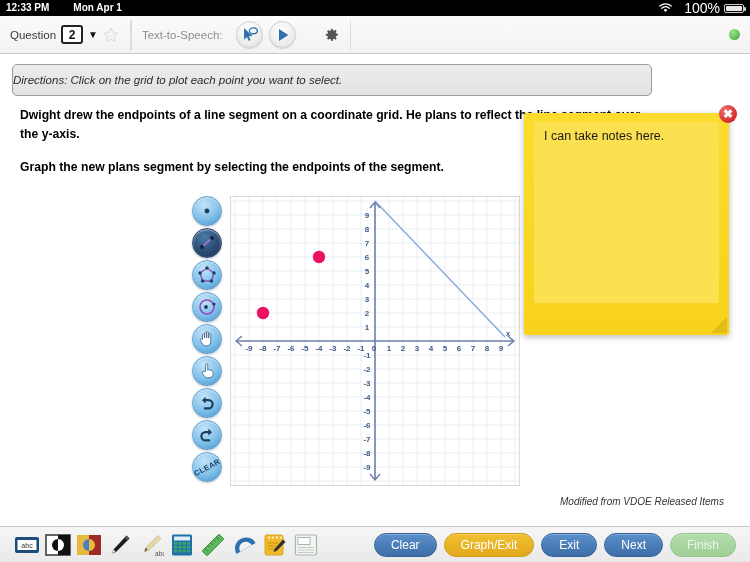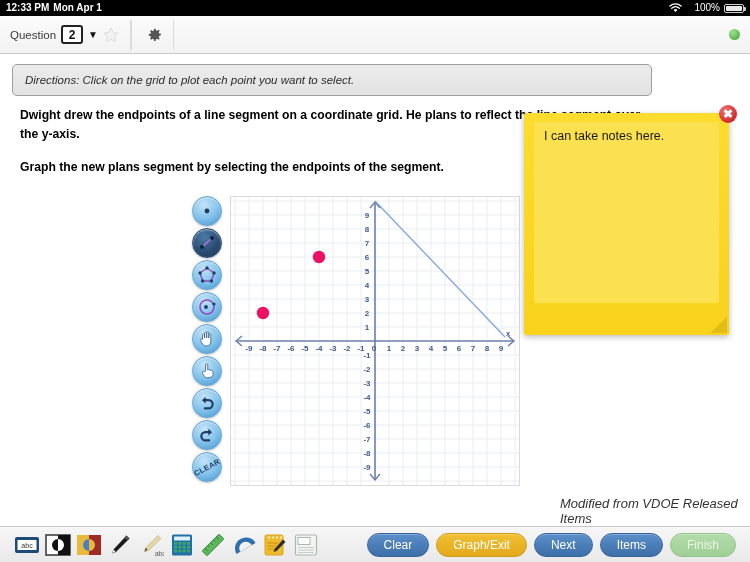--- a/index.html
+++ b/index.html
@@ -12,23 +12,23 @@
   #app { position: relative; width: 740px; height: 562px; }
 
   
   .statusbar {
     position: absolute; left: 0; top: 0; width: 750px; height: 16px;
     background: #000; color: #fff;
     font-size: 10px; line-height: 16px;
     display: flex; align-items: center;
   }
   .sb-time { margin-left: 6px; font-weight: 600; }
-  .sb-date { margin-left: 4px; font-weight: 600; }
+  .sb-date { margin-left: 24px; font-weight: 600; }
   .sb-right { margin-left: auto; margin-right: 6px; display: flex; align-items: center; gap: 4px; }
-  .sb-pct { font-size: 10px; margin-left: 8px; }
+  .sb-pct { font-size: 14px; margin-left: 8px; }
   .batt {
     width: 20px; height: 9px; border: 1px solid #cfcfcf; border-radius: 2px;
     position: relative;
   }
   .batt::after {
     content: ""; position: absolute; right: -3px; top: 2.5px;
     width: 2px; height: 4px; background: #cfcfcf; border-radius: 0 1px 1px 0;
   }
   .batt i { display:block; position:absolute; left:1px; top:1px; bottom:1px; right:1px; background:#e8e8e8; border-radius:1px; }
 
@@ -65,21 +65,21 @@
     width: 11px; height: 11px; border-radius: 50%;
     background: radial-gradient(circle at 35% 30%, #9ee08e, #5ab84e 70%, #3f9a36);
   }
   .tb-spacer { flex: 1; }
 
   
   .directions {
     position: absolute; left: 12px; top: 64px; width: 640px; height: 32px;
     background: linear-gradient(#ececec, #e2e2e2);
     border: 1px solid #9e9e9e; border-radius: 5px;
-    display: flex; align-items: center; padding-left: 12px;
+    display: flex; align-items: center; 
     font-size: 11.5px; font-style: italic; color: #2b2b2b;
   }
 
   
   .stem {
     position: absolute; left: 20px; top: 106px; width: 630px;
     font-size: 12.2px; font-weight: bold; color: #000; line-height: 1.55;
   }
   .stem p + p { margin-top: 14px; }
 
@@ -135,21 +135,21 @@
 
   .grid-panel {
     position: absolute; left: 38px; top: 0;
     width: 290px; height: 290px;
     background: #fff; border: 1px solid #dadada;
   }
   .grid-panel svg { display: block; }
 
   .attrib {
     position: absolute; left: 560px; top: 496px;
-    font-size: 13px; font-style: italic; color: #333;
+    font-size: 10px; font-style: italic; color: #333;
   }
 
   
   .bottombar {
     position: absolute; left: 0; bottom: 0; width: 750px; height: 36px;
     background: linear-gradient(#f6f6f6, #e9e9e9);
     border-top: 1px solid #c8c8c8;
     display: flex; align-items: center;
   }
   .bb-left { display: flex; align-items: center; gap: 5px; padding-left: 14px; }
@@ -194,20 +194,35 @@
       <svg class="star" viewBox="0 0 24 24">
         <path d="M12 2.6l2.9 6.1 6.6.9-4.8 4.6 1.2 6.6L12 17.7 6.1 20.8l1.2-6.6L2.5 9.6l6.6-.9z" fill="#f3f3f3" stroke="#d6d6d6" stroke-width="1.1"></path>
       </svg>
     </div>
 
     <div class="tb-div"></div>
 
 
     <div class="tb-div"></div>
 
+    <div class="tb-cell">
+      <span class="tb-label grey">Text-to-Speech:</span>
+      <span class="rbtn" style="margin-left:14px">
+        <svg width="18" height="18" viewBox="0 0 20 20">
+          <path d="M3.4 2.2 L3.4 15.2 L6.6 12.2 L8.7 16.6 L10.6 15.6 L8.6 11.5 L12.8 11.3 Z" fill="#2f6fae"></path>
+          <ellipse cx="13.8" cy="5.3" rx="4.5" ry="3.3" fill="none" stroke="#2f6fae" stroke-width="1.5"></ellipse>
+          <path d="M11.6 7.8 L10.6 10.2 L13.1 8.5 Z" fill="#2f6fae"></path>
+        </svg>
+      </span>
+      <span class="rbtn">
+        <svg width="16" height="16" viewBox="0 0 20 20">
+          <path d="M5 2.6 L16.6 10 L5 17.4 Z" fill="#2f6fae"></path>
+        </svg>
+      </span>
+    </div>
 
     <div class="tb-cell" style="padding-left:14px">
       <svg class="gear" viewBox="0 0 24 24">
         <path fill="#555" d="M12 8a4 4 0 1 0 0 8 4 4 0 0 0 0-8zm0 6.2A2.2 2.2 0 1 1 12 9.8a2.2 2.2 0 0 1 0 4.4z"></path>
         <path fill="#555" d="M21 13.1v-2.2l-2.4-.4a6.9 6.9 0 0 0-.7-1.7l1.4-2-1.6-1.6-2 1.4a6.9 6.9 0 0 0-1.7-.7L13.6 4h-2.2l-.4 2.4a6.9 6.9 0 0 0-1.7.7l-2-1.4L5.7 7.3l1.4 2a6.9 6.9 0 0 0-.7 1.7L4 11.4v2.2l2.4.4c.16.6.4 1.17.7 1.7l-1.4 2 1.6 1.6 2-1.4c.53.3 1.1.54 1.7.7l.4 2.4h2.2l.4-2.4c.6-.16 1.17-.4 1.7-.7l2 1.4 1.6-1.6-1.4-2c.3-.53.54-1.1.7-1.7z"></path>
       </svg>
     </div>
 
     <div class="tb-div"></div>
 
@@ -511,19 +526,19 @@
             <line x1="5" y1="15.5" x2="21" y2="15.5"></line>
             <line x1="5" y1="18" x2="21" y2="18"></line>
             <line x1="5" y1="20.5" x2="21" y2="20.5"></line>
           </g>
       </svg>
     </div>
 
     <div class="bb-right">
       <div class="pill">Clear</div>
       <div class="pill amber">Graph/Exit</div>
+      <div class="pill">Exit</div>
       <div class="pill">Next</div>
-      <div class="pill">Items</div>
       <div class="pill green">Finish</div>
     </div>
   </div>
 
 </div>
 
 </body></html>

